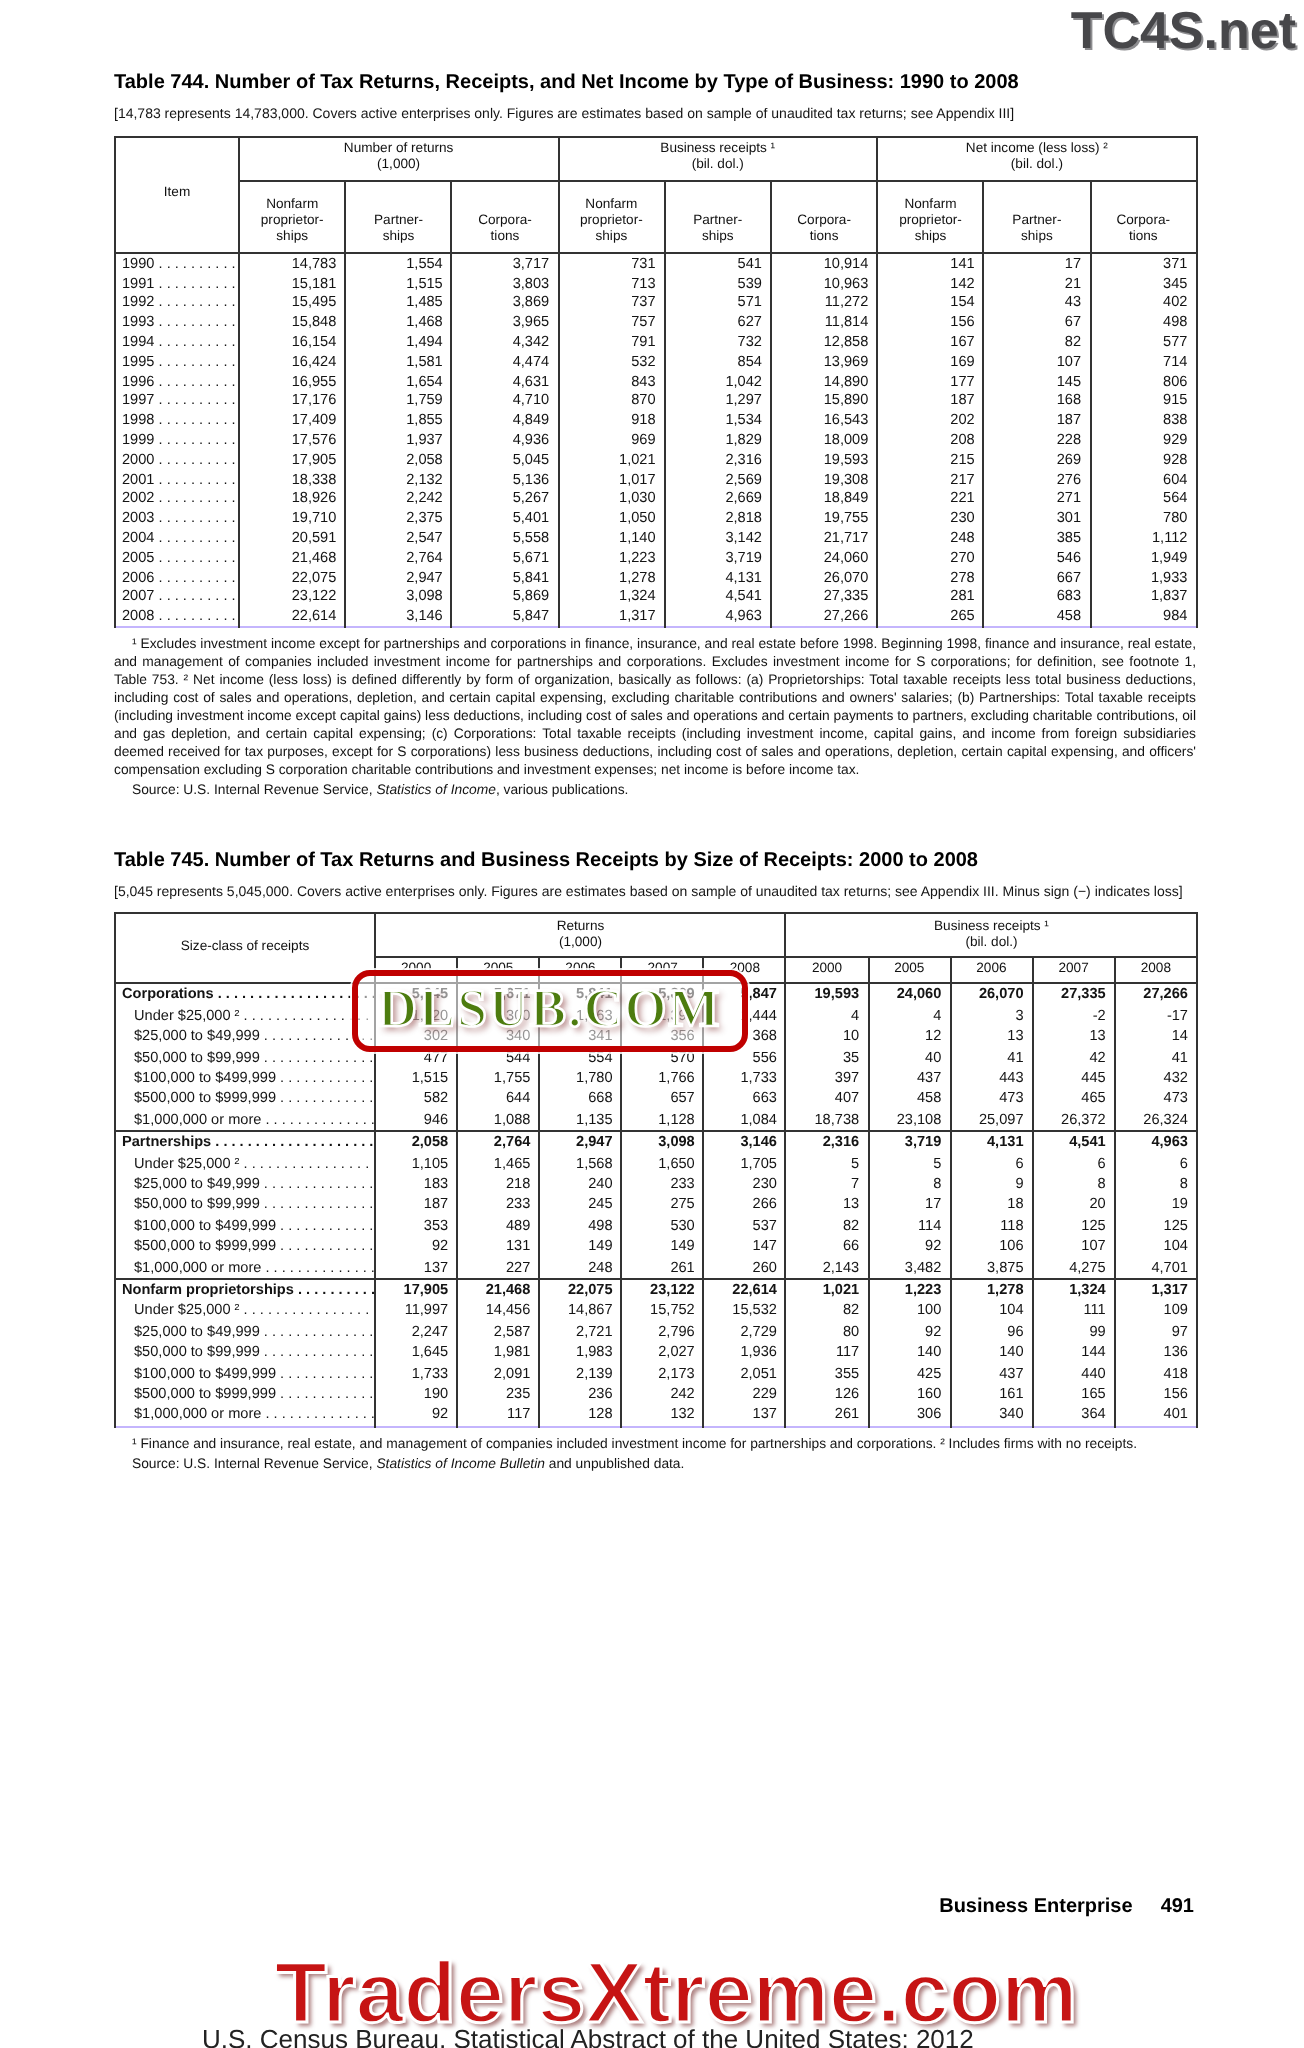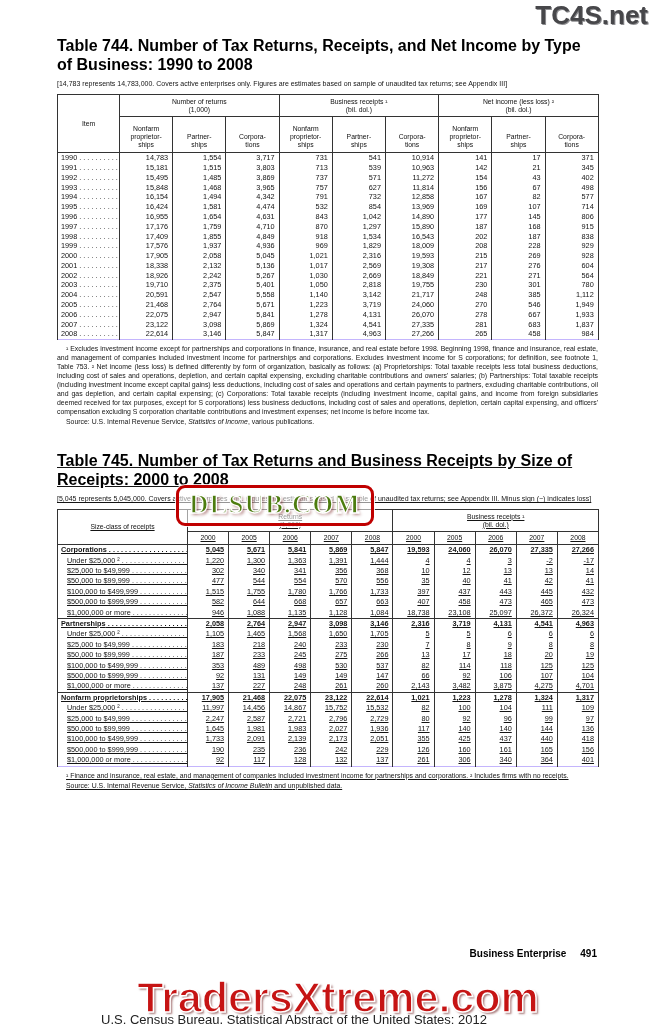--- a/index.html
+++ b/index.html
@@ -4,21 +4,21 @@
 <style>
   * { box-sizing: border-box; }
   html, body { margin: 0; padding: 0; background: #ffffff; }
   .page {
     position: relative; width: 652px; height: 1024px; background: #fff;
     font-family: "Liberation Sans", sans-serif; color: #141414; overflow: hidden;
     margin: 0 auto;
   }
   .content { position: absolute; left: 57px; top: 36px; width: 541px; }
 
-  .tbl-title { font-size: 16px; font-weight: bold; line-height: 1.2; margin: 0 0 6px 0; color: #000; }
+  .tbl-title { font-size: 10px; font-weight: bold; line-height: 1.2; margin: 0 0 6px 0; color: #000; }
   .tbl-note  { font-size: 7px; line-height: 1.25; margin: 0 0 5px 0; }
 
   table.datatable { width: 100%; border-collapse: collapse; table-layout: fixed; border: 1px solid #c4b5fd; }
   .datatable thead th {
     border: 1px solid #333; font-weight: normal; font-size: 6.8px; line-height: 1.18;
     text-align: center; white-space: pre-line; padding: 2px 1px; vertical-align: middle; color: #111;
   }
   .datatable thead th.group { height: 22px; }
   .datatable thead th.sub { height: 36px; vertical-align: bottom; padding-bottom: 3px; }
   .datatable thead th.yr { height: 13px; padding: 1px; }
@@ -30,21 +30,21 @@
   .datatable td.num { text-align: right; }
   .datatable td.lab { text-align: left; padding-left: 3px; padding-right: 0; }
   .datatable td.lab::after { content: "\00a0. . . . . . . . . . . . . . . . . . . . . . . . . . . . . . ."; }
   .datatable td.lab.sub { padding-left: 9px; }
   .datatable tr.section td { font-weight: bold; border-top: 1px solid #333; }
   .block2 .datatable td { height: 10.4px; line-height: 10.4px; }
 
   .footnote { font-size: 6.9px; line-height: 1.3; text-align: justify; margin: 5px 0 0 0; text-indent: 9px; }
   .source   { font-size: 6.9px; line-height: 1.3; margin: 1px 0 0 0; text-indent: 9px; }
   .source .ital { font-style: italic; }
-  .block2 { margin-top: 24px; text-decoration: underline; }
+  .block2 { margin-top: 24px; }
 
   .wm-top {
     position: absolute; top: 0; right: 4px; z-index: 6;
     font-size: 26px; font-weight: bold; color: #47474a; letter-spacing: 0px;
     text-shadow: 1px 1px 0 #8d8d90;
   }
   .wm-mid {
     position: absolute; top: 485px; left: 176px; z-index: 6;
     border: 3px solid #c00000; border-radius: 9px; padding: 1px 10px 3px;
     background: rgba(255,255,255,0.55); box-shadow: 0 0 0 1px rgba(255,255,255,0.85);

